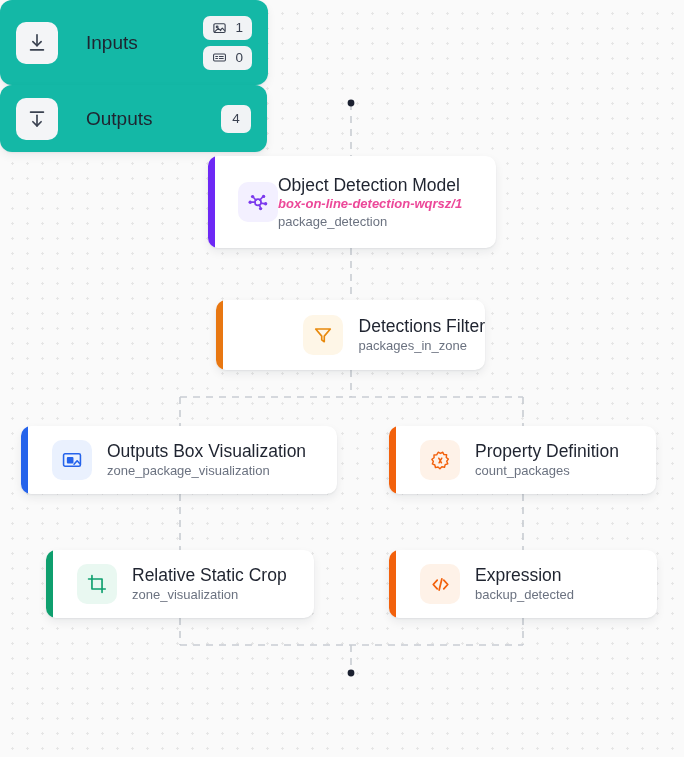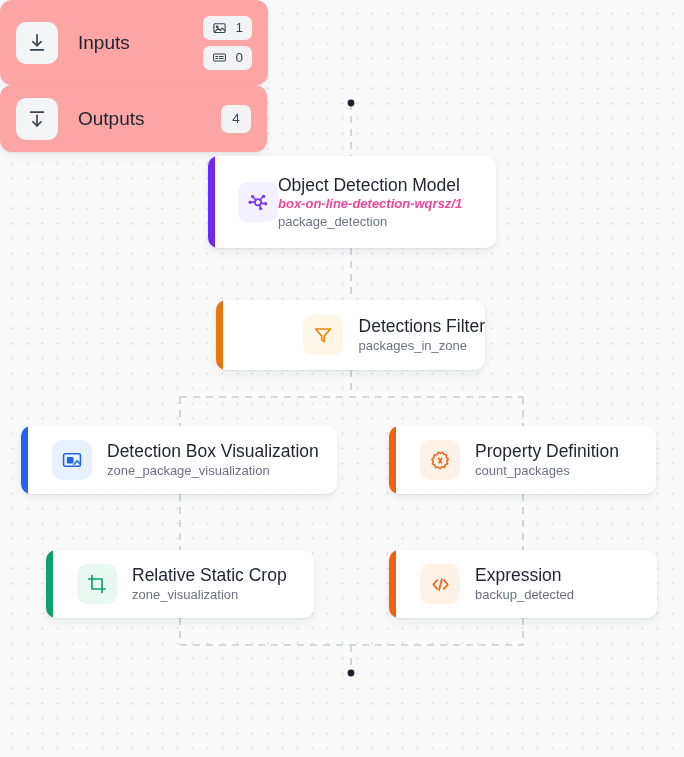--- a/index.html
+++ b/index.html
@@ -86,22 +86,23 @@
     font-size: 13px;
     color: #6b7280;
     line-height: 1.35;
     white-space: nowrap;
   }
 
   
   .io-node {
     display: flex;
     align-items: center;
-    background: #fca5a5;
+    background: #14b8a6;
     border-radius: 12px;
+    gap: 8px;
   }
 
   .io-title {
     font-size: 19px;
     color: #1f2430;
     white-space: nowrap;
   }
 
   .badge-stack {
     margin-left: auto;
@@ -240,21 +241,21 @@
   <div class="node" style="left:21px; top:426px; width:316px; height:68px; padding-left:7px;">
     <div class="accent" style="background:#2563eb;"></div>
     <div class="icon-box" style="background:#eaf1fe; margin-left:24px;">
       <svg width="22" height="22" viewBox="0 0 24 24" fill="none" stroke="#2563eb" stroke-width="1.7" stroke-linecap="round" stroke-linejoin="round">
         <rect x="2.8" y="5.2" width="18.4" height="13.6" rx="1.6"></rect>
         <rect x="6.4" y="8.6" width="7.2" height="7.2" rx="1.1" fill="#2563eb" stroke="none"></rect>
         <path d="M14.2 16.6 L17.6 12.8 L20.6 16.1"></path>
       </svg>
     </div>
     <div class="node-text" style="margin-left:15px;">
-      <span class="node-title">Detection Box Visualization</span>
+      <span class="node-title">Outputs Box Visualization</span>
       <span class="node-sub">zone_package_visualization</span>
     </div>
   </div>
 
   <div class="node" style="left:46px; top:550px; width:268px; height:68px; padding-left:7px;">
     <div class="accent" style="background:#0e9f6e;"></div>
     <div class="icon-box" style="background:#e9f8f1; margin-left:24px;">
       <svg width="22" height="22" viewBox="0 0 24 24" fill="none" stroke="#0e9f6e" stroke-width="1.8" stroke-linecap="round" stroke-linejoin="round">
         <path d="M6.5 2.8 L6.5 17.5 L21 17.5"></path>
         <path d="M2.8 6.5 L17.5 6.5 L17.5 21.2"></path>

